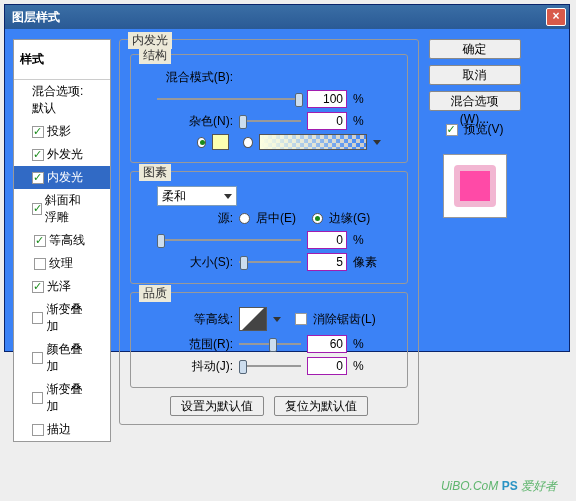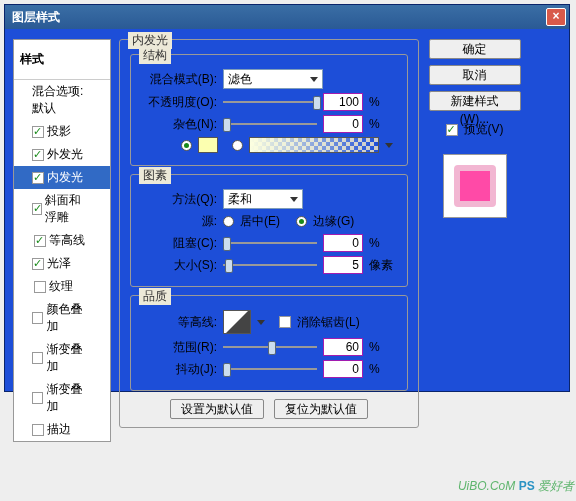--- a/index.html
+++ b/index.html
@@ -1,54 +1,54 @@
 <!DOCTYPE html>
 <html><head>
 <meta charset="utf-8">
 <style>
 *{box-sizing:border-box;margin:0;padding:0;font-family:"Microsoft YaHei","SimSun",Arial,sans-serif;font-size:12px}
 body{background:#eee;width:576px;height:501px;position:relative}
-.dialog{position:absolute;left:4px;top:4px;width:566px;height:388px;background:#1d4ed8;border:1px solid #0a246a}
+.dialog{position:absolute;left:4px;top:4px;width:566px;height:348px;background:#3b82f6;border:1px solid #0a246a}
 .titlebar{height:24px;background:linear-gradient(#3a6ea5,#2a5a95);display:flex;align-items:center;justify-content:space-between;padding:0 3px}
 .titlebar span{color:#fff;font-weight:bold;padding-left:4px}
 .closebtn{width:20px;height:18px;background:#d85a4a;border:1px solid #fff;color:#fff;text-align:center;line-height:14px;font-weight:bold;cursor:pointer;border-radius:2px}
 .content{display:flex;padding:10px 8px;gap:8px}
 .stylelist{width:98px;border:1px solid #999;background:#fff;padding:0}
 .stylelist .hdr{padding:11px 6px;border-bottom:1px solid #ccc;font-weight:bold}
 .stylelist .item{padding:3px 18px;display:flex;align-items:center;gap:3px}
 .stylelist .item.sel{background:#316ac5;color:#fff}
 .stylelist .item.indent{padding-left:20px}
 .chk{width:12px;height:12px;border:1px solid #999;display:inline-block;background:#fff;position:relative}
 .chk.on::after{content:"✓";position:absolute;left:0;top:-2px;color:#1a8a1a;font-size:11px}
 .sel .chk{background:#fff}
 .center{width:300px}
 .group{border:1px solid #999;border-radius:3px;margin-bottom:8px;padding:10px 10px 8px;position:relative}
 .group>legend,.gtitle{position:absolute;top:-8px;left:8px;background:#ece9d8;padding:0 4px;color:#333}
-.row{display:flex;align-items:center;margin:4px 0;gap:6px}
+.row{display:flex;align-items:center;margin:4px 16px;gap:6px}
 .lbl{width:76px;text-align:right}
 .combo{height:20px;border:1px solid #7f9db9;background:#fff;display:flex;align-items:center;padding:0 4px;justify-content:space-between}
 .combo .arrow{border-left:4px solid transparent;border-right:4px solid transparent;border-top:5px solid #333}
 .slider{flex:1;height:16px;position:relative}
 .track{position:absolute;top:7px;left:0;right:0;height:2px;background:#999}
 .thumb{position:absolute;top:2px;width:8px;height:14px;background:#cde;border:1px solid #567;border-radius:2px}
 .numbox{width:40px;height:18px;border:1px solid #a21caf;background:#fff;text-align:right;padding:0 3px;line-height:16px}
 .unit{width:28px}
 .swatch{width:20px;height:16px;border:1px solid #555}
 .radio{width:11px;height:11px;border:1px solid #555;border-radius:50%;display:inline-block;background:#fff;position:relative}
 .radio.on::after{content:"";position:absolute;left:2px;top:2px;width:5px;height:5px;background:#1a8a1a;border-radius:50%}
 .gradprev{width:130px;height:16px;border:1px solid #555;background:linear-gradient(90deg,#fcffe0,rgba(252,255,224,0))}
 .checker{background-image:linear-gradient(45deg,#ccc 25%,transparent 25%),linear-gradient(-45deg,#ccc 25%,transparent 25%),linear-gradient(45deg,transparent 75%,#ccc 75%),linear-gradient(-45deg,transparent 75%,#ccc 75%);background-size:8px 8px;background-position:0 0,0 4px,4px -4px,-4px 0}
 .contour{width:28px;height:24px;border:1px solid #555;background:linear-gradient(135deg,#fff 49%,#444 51%)}
 .btn{height:20px;border:1px solid #888;background:#efefef;padding:0 10px;line-height:18px;cursor:pointer;border-radius:2px}
 .right{width:95px;display:flex;flex-direction:column;gap:6px;align-items:center}
 .right .btn{width:92px;text-align:center}
 .preview{width:64px;height:64px;border:1px solid #999;background:#fff;display:flex;align-items:center;justify-content:center;margin-top:6px}
 .preview .inner{width:42px;height:42px;background:#ff4aa7;border:6px solid #f2b6d2;border-radius:4px}
 .btnrow{display:flex;gap:10px;justify-content:center;margin-top:4px}
-.watermark{position:absolute;right:2px;bottom:6px;font-style:italic;color:#5fb56e}
+.watermark{position:absolute;right:19px;bottom:6px;font-style:italic;color:#5fb56e}
 .watermark b{color:#2a93c4;font-style:normal}
 </style>
 </head>
 <body>
 
 <div class="dialog">
   <div class="titlebar">
     <span>图层样式</span>
     <div class="closebtn">×</div>
   </div>
@@ -69,61 +69,56 @@
           <span>内发光</span>
         </div>
       <div class="item">
           <span class="chk on"></span>
           <span>斜面和浮雕</span>
         </div>
       <div class="item indent">
           <span class="chk on"></span>
           <span>等高线</span>
         </div>
+      <div class="item indent">
+          <span class="chk"></span>
+          <span>纹理</span>
+        </div>
       <div class="item">
           <span class="chk on"></span>
           <span>光泽</span>
         </div>
-      <div class="item indent">
-          <span class="chk"></span>
-          <span>纹理</span>
+      <div class="item">
+          <span class="chk"></span>
+          <span>渐变叠加</span>
         </div>
       <div class="item">
           <span class="chk"></span>
           <span>颜色叠加</span>
-        </div>
-      <div class="item">
-          <span class="chk"></span>
-          <span>渐变叠加</span>
         </div>
       <div class="item">
           <span class="chk"></span>
           <span>渐变叠加</span>
         </div>
       <div class="item">
           <span class="chk"></span>
           <span>描边</span>
         </div>
     </div>
 
     <div class="center">
       <div class="group" style="padding-top:14px">
         <div class="gtitle">内发光</div>
 
         <div class="group">
           <div class="gtitle">结构</div>
           <div class="row">
             <div class="lbl">混合模式(B):</div>
-            <div class="combo" style="width:100px">
-                <span>滤色</span>
-                <span class="arrow"></span>
-              </div>
-          </div>
-          <div class="row">
-            <div class="lbl">不透明度(O):</div>
+          </div>
+          <div class="row">
             <div class="slider">
                 <div class="track"></div>
                 <div class="thumb" style="left:96%"></div>
               </div>
             <div class="numbox">100</div>
             <div class="unit">%</div>
           </div>
           <div class="row">
             <div class="lbl">杂色(N):</div>
             <div class="slider">
@@ -140,35 +135,33 @@
             <div class="gradprev checker">
                 <div style="width:100%;height:100%;background:linear-gradient(90deg,#fcffe0,rgba(252,255,224,0))"></div>
               </div>
             <span class="arrow" style="border-left:4px solid transparent;border-right:4px solid transparent;border-top:5px solid #333"></span>
           </div>
         </div>
 
         <div class="group">
           <div class="gtitle">图素</div>
           <div class="row">
-            <div class="lbl">方法(Q):</div>
             <div class="combo" style="width:80px">
                 <span>柔和</span>
                 <span class="arrow"></span>
               </div>
           </div>
           <div class="row">
             <div class="lbl">源:</div>
             <span class="radio"></span>
               <span>居中(E)</span>
             <span class="radio on" style="margin-left:10px"></span>
               <span>边缘(G)</span>
           </div>
           <div class="row">
-            <div class="lbl">阻塞(C):</div>
             <div class="slider">
                 <div class="track"></div>
                 <div class="thumb" style="left:0"></div>
               </div>
             <div class="numbox">0</div>
             <div class="unit">%</div>
           </div>
           <div class="row">
             <div class="lbl">大小(S):</div>
             <div class="slider">
@@ -212,21 +205,21 @@
         <div class="btnrow">
           <div class="btn">设置为默认值</div>
           <div class="btn">复位为默认值</div>
         </div>
       </div>
     </div>
 
     <div class="right">
       <div class="btn">确定</div>
       <div class="btn">取消</div>
-      <div class="btn">新建样式(W)...</div>
+      <div class="btn">混合选项(W)...</div>
       <div class="row" style="margin-top:4px">
           <span class="chk on"></span>
           <span>预览(V)</span>
         </div>
       <div class="preview">
           <div class="inner"></div>
         </div>
     </div>
   </div>
 </div>

